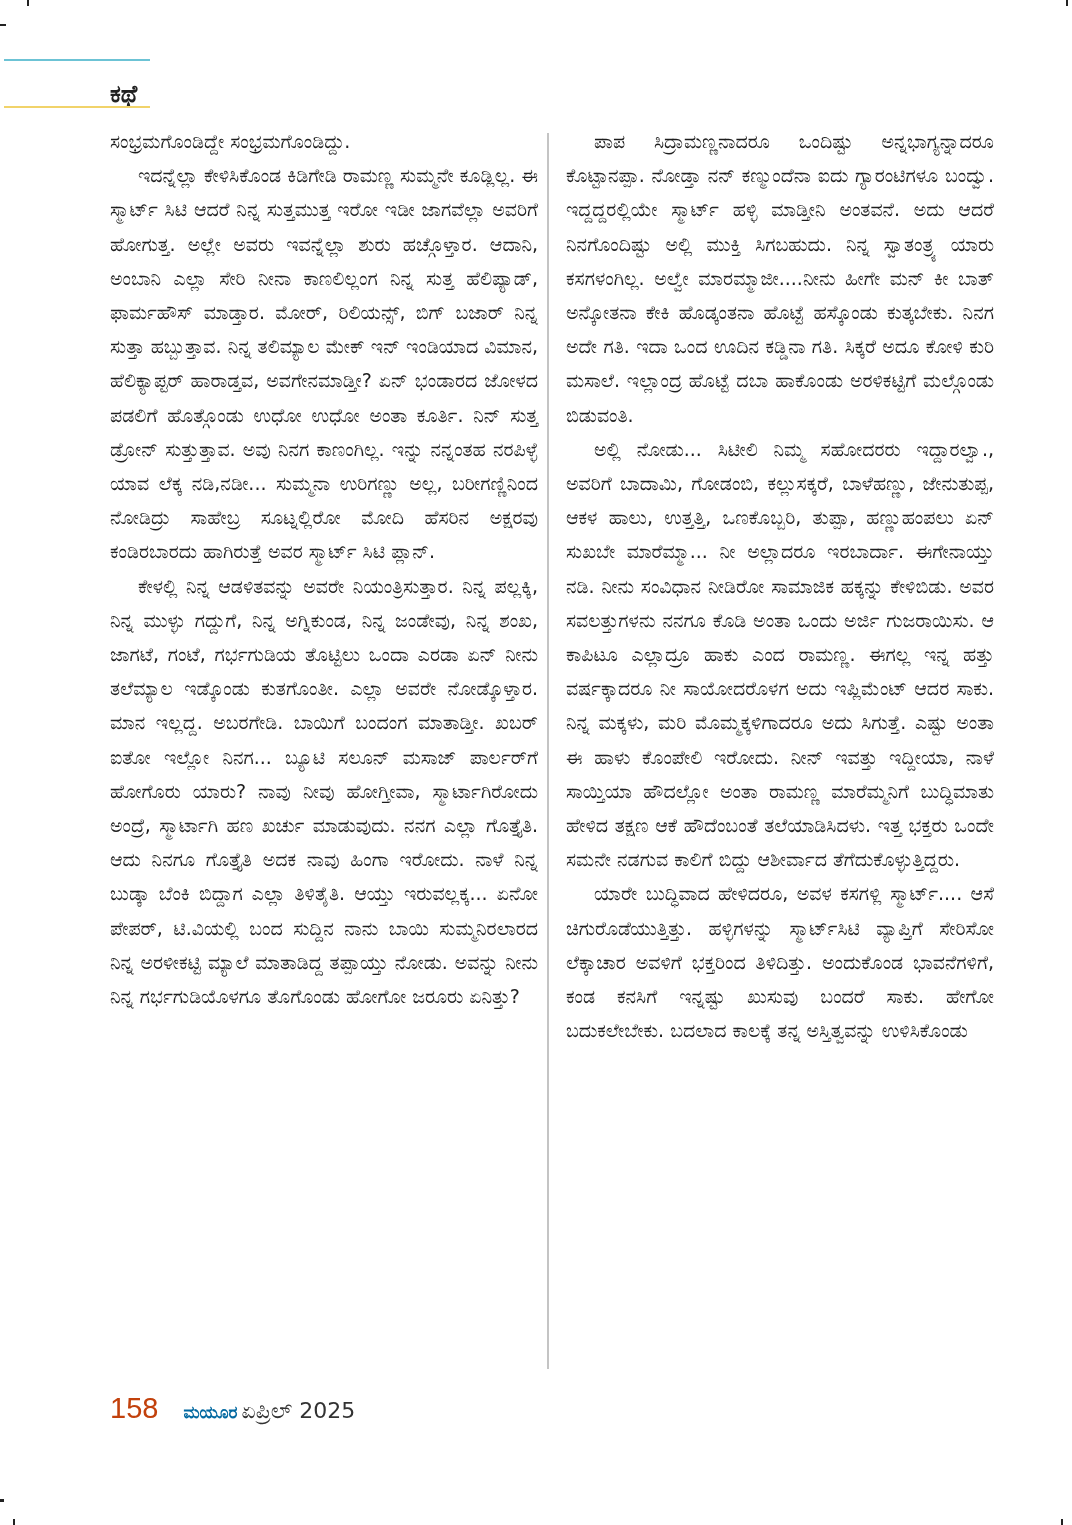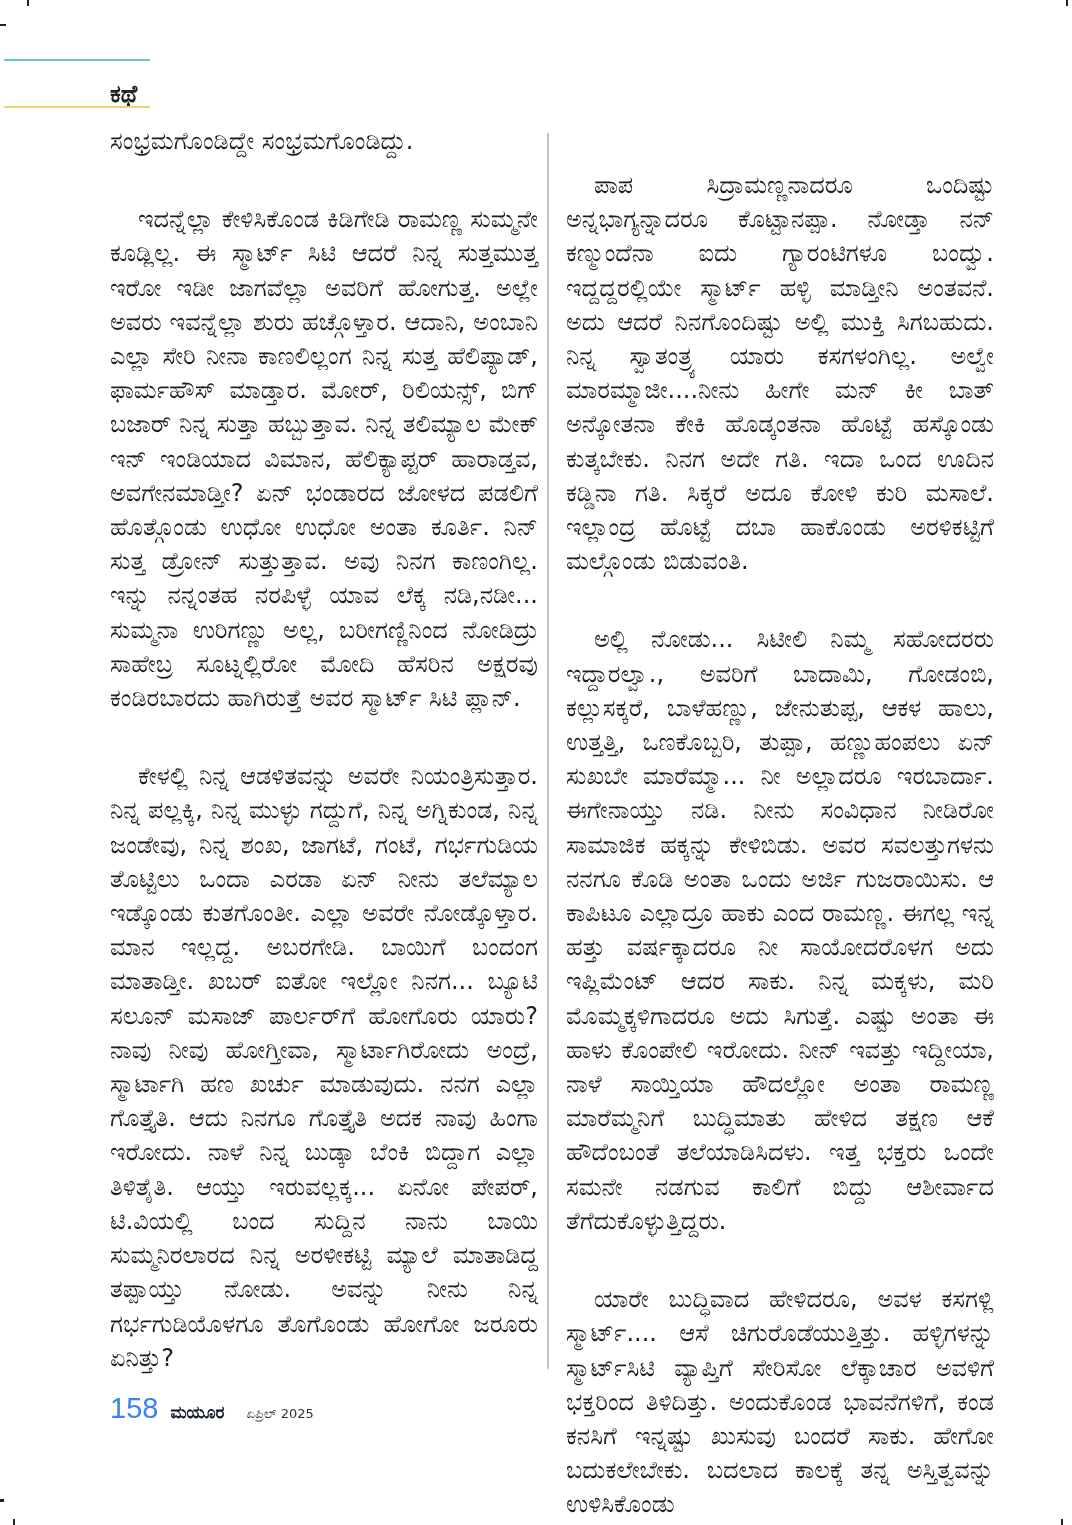--- a/index.html
+++ b/index.html
@@ -9,31 +9,31 @@
     }
     .crop { position: absolute; background: #222; }
     .rule-top { position: absolute; left: 4px; top: 59px; width: 146px; height: 2px; background: #6cc3d5; }
     .rule-bottom { position: absolute; left: 4px; top: 106px; width: 146px; height: 2px; background: #f1d36a; }
     .section-title {
       position: absolute; left: 110px; top: 80px; width: 40px;
       font-size: 24px; font-weight: bold; color: #222; letter-spacing: 0;
     }
     .col {
       position: absolute; top: 124px; width: 428px;
-      font-size: 24px; line-height: 34.2px;
+      font-size: 19px; line-height: 34.2px;
     }
     .col-left { left: 110px; }
     .col-right { left: 566px; }
     .col p { margin: 0; text-align: justify; }
-    .col p.indent { text-indent: 28px; margin-top: 44px; }
+    .col p.indent { text-indent: 28px; }
     .divider { position: absolute; left: 547px; top: 133px; width: 2px; height: 1236px; background: #c4c4c4; }
     .footer { position: absolute; left: 110px; top: 1392px; height: 36px; display: flex; align-items: baseline; }
-    .page-number { font-family: "Liberation Sans", sans-serif; font-size: 29px; color: #3b82f6; margin-right: 12px; }
-    .masthead { font-size: 17px; font-weight: bold; color: #0f172a; margin-right: 14px; }
-    .issue-date { font-size: 13px; color: #333; margin-left: 8px; }
+    .page-number { font-family: "Liberation Sans", sans-serif; font-size: 29px; color: #c2410c; margin-right: 25px; }
+    .masthead { font-size: 17px; font-weight: bold; color: #0369a1; margin-right: 4px; }
+    .issue-date { font-size: 22px; color: #333; }
   </style>
 </head>
 <body>
 
 <div class="crop" style="left:27px;top:0;width:2px;height:6px;"></div>
 <div class="crop" style="left:0;top:24px;width:6px;height:2px;"></div>
 <div class="crop" style="left:1066px;top:0;width:2px;height:6px;"></div>
 <div class="crop" style="left:0;top:1499px;width:4px;height:3px;"></div>
 <div class="crop" style="left:13px;top:1519px;width:2px;height:6px;"></div>
 <div class="crop" style="left:1061px;top:1519px;width:2px;height:6px;"></div>

